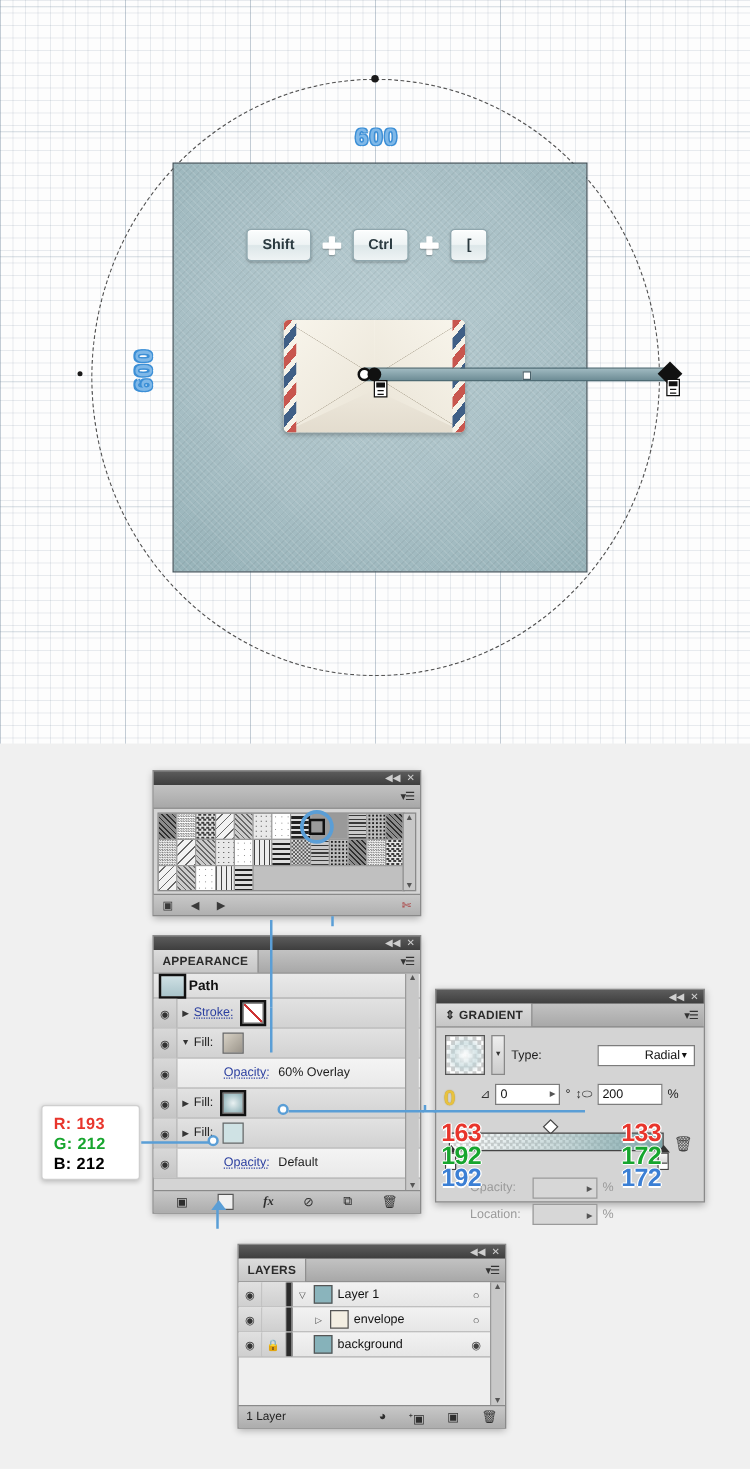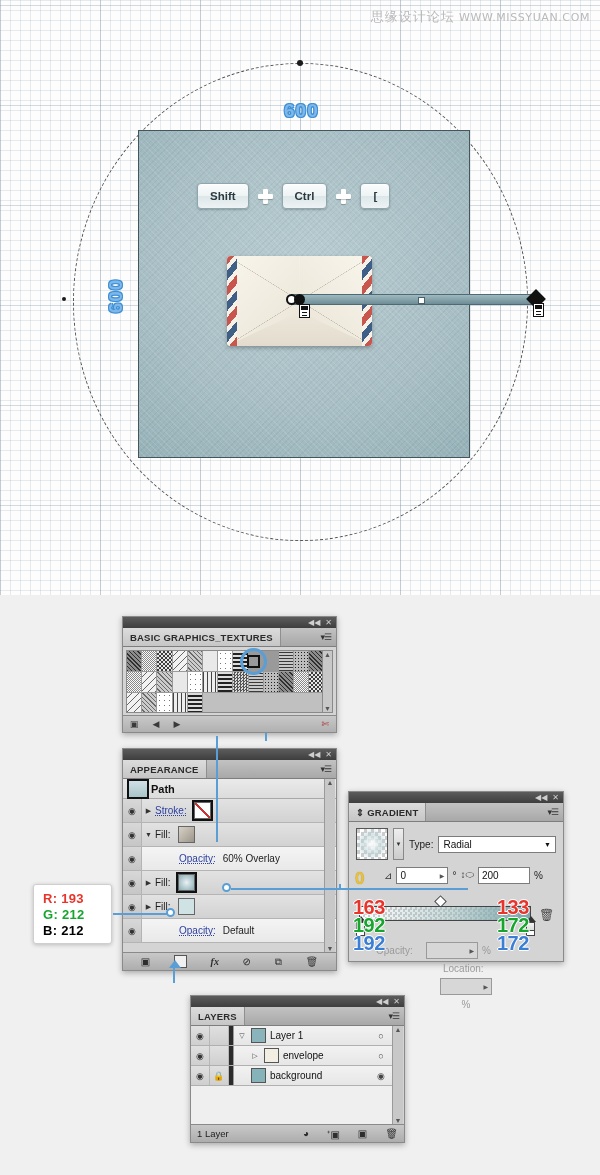--- a/index.html
+++ b/index.html
@@ -301,22 +301,22 @@
   }
   #grad-thumb-arrow {
     width:11px; height:32px; border:1px solid #888;
     background:linear-gradient(to bottom,#eee,#ccc);
     display:flex; align-items:center; justify-content:center;
     font-size:6px; color:#333;
   }
   .lbl-sm { font-size:10px; color:#1c1c1c; }
   .ai-select {
     flex:1; height:17px; background:#fff; border:1px solid #7c7c7c;
-    display:flex; align-items:center; justify-content:space-between;
-    padding:0 4px; font-size:10px; color:#111;
+    display:flex; align-items:center; justify-content:flex-end;
+    padding:0 4px; font-size:10px; color:#111;margin-left:40px;
   }
   .grad-row2 { display:flex; align-items:center; gap:4px; margin-top:5px; }
   #grad-revbox { width:24px; height:20px; position:relative; }
   #grad-zero {
     position:absolute; left:-1px; top:4px; font-size:17px; font-weight:bold;
     color:#e8c23e; text-shadow:0 0 1px #b08a10;
   }
   .ai-numbox {
     width:52px; height:17px; background:#fff; border:1px solid #7c7c7c;
     display:flex; align-items:center; justify-content:space-between;
@@ -439,24 +439,20 @@
     position:absolute; width:0; height:0;
     border-left:6px solid transparent; border-right:6px solid transparent;
     border-bottom:8px solid #5a9ed6;
   }
 </style>
 </head>
 <body>
 
 <div id="canvas-area">
 
-  <div id="watermark">
-    <span class="cn">思缘设计论坛</span>
-    <span class="url">WWW.MISSYUAN.COM</span>
-  </div>
 
   <div id="guide-circle"></div>
   <div class="anchor-dot" style="left:297px; top:60px;"></div>
   <div class="anchor-dot" style="left:62px; top:297px; width:4px; height:4px;"></div>
 
   <div class="measure-600" id="measure-top">600</div>
   <div class="measure-600" id="measure-left">600</div>
 
   <div id="artboard">
 
@@ -491,21 +487,20 @@
 </div>
 
 <div id="panels-area">
 
   <div class="ai-panel" id="tex-panel">
     <div class="panel-titlebar">
       <span class="tb-btn">◀◀</span>
       <span class="tb-btn">✕</span>
     </div>
     <div class="panel-tabbar">
-      <div class="panel-tab">BASIC GRAPHICS_TEXTURES</div>
       <div class="panel-tab-filler"></div>
       <div class="panel-menu-ic">▾☰</div>
     </div>
     <div id="tex-grid-wrap">
       <div id="tex-grid">
           <div class="tex-sw" style="background: repeating-linear-gradient(45deg, rgb(47, 47, 47) 0px, rgb(47, 47, 47) 1px, rgb(140, 140, 140) 1px, rgb(140, 140, 140) 3px);"></div>
           <div class="tex-sw" style="background: repeating-conic-gradient(rgb(136, 136, 136) 0%, rgb(136, 136, 136) 25%, rgb(250, 250, 250) 0%, rgb(250, 250, 250) 50%) 0px 0px / 2px 2px;"></div>
           <div class="tex-sw" style="background: repeating-conic-gradient(rgb(61, 61, 61) 0%, rgb(61, 61, 61) 25%, rgb(229, 229, 229) 0%, rgb(229, 229, 229) 50%) 0px 0px / 4px 4px;"></div>
           <div class="tex-sw" style="background: repeating-linear-gradient(-45deg, rgb(102, 102, 102) 0px, rgb(102, 102, 102) 1px, rgb(242, 242, 242) 1px, rgb(242, 242, 242) 5px);"></div>
           <div class="tex-sw" style="background: repeating-linear-gradient(45deg, rgb(204, 204, 204) 0px, rgb(204, 204, 204) 2px, rgb(106, 106, 106) 2px, rgb(106, 106, 106) 3px);"></div>
@@ -673,21 +668,21 @@
 
       <div class="grad-dis-row" style="padding-left:20px;">
         <span class="grad-dis-lbl">Opacity:</span>
         <div class="ai-numbox dis">
           <span></span>
           <span class="stepper">▶</span>
         </div>
         <span class="pct-dim">%</span>
       </div>
 
-      <div class="grad-dis-row" style="padding-left:20px; margin-top:4px;flex-direction:column;">
+      <div class="grad-dis-row" style="padding-left:20px; margin-top:4px;">
         <span class="grad-dis-lbl">Location:</span>
         <div class="ai-numbox dis">
           <span></span>
           <span class="stepper">▶</span>
         </div>
         <span class="pct-dim">%</span>
       </div>
     </div>
   </div>
 

